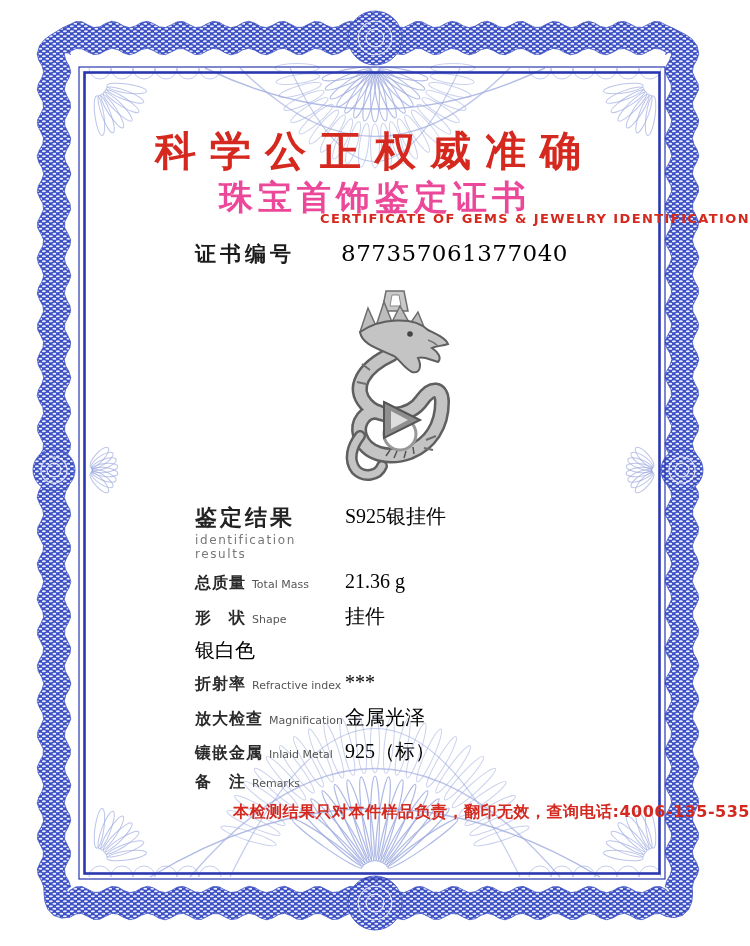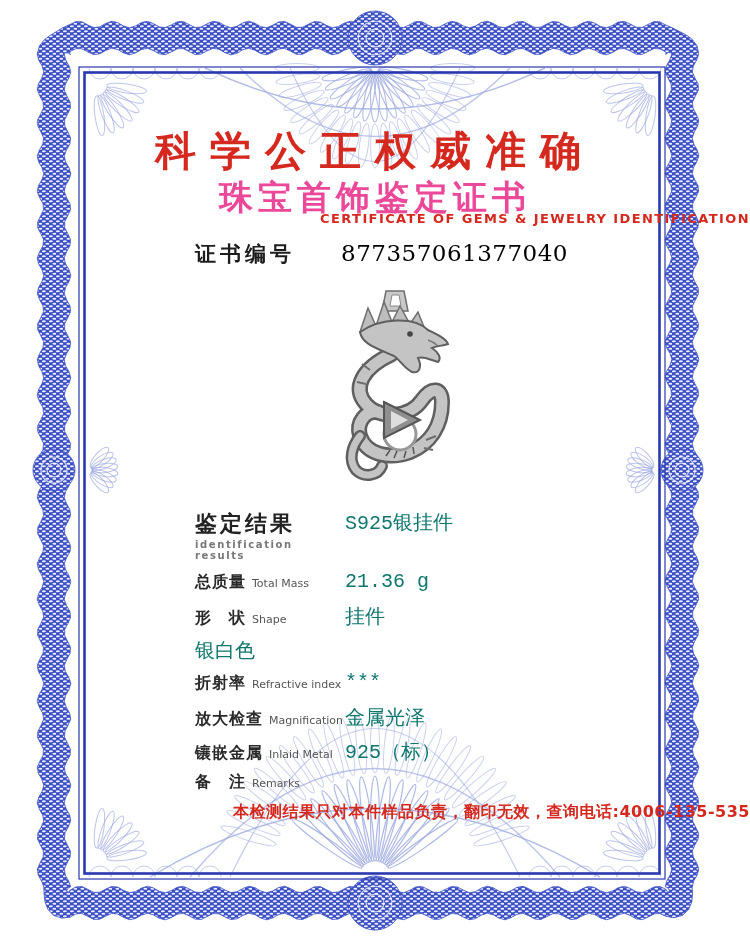--- a/index.html
+++ b/index.html
@@ -18,29 +18,29 @@
             font-weight:bold;font-size:13px;letter-spacing:1.4px;color:#d5281e;}
 
   #cert-row{left:195px;top:240px;display:flex;align-items:baseline;}
   #cert-label{font-size:21px;font-weight:bold;color:#1c1c1c;letter-spacing:4px;}
   #cert-value{margin-left:46px;font-family:"DejaVu Serif","Liberation Serif",serif;
               font-size:23px;color:#000;letter-spacing:.5px;}
 
   #photo{left:330px;top:288px;width:130px;height:198px;}
 
   #fields{left:195px;top:503px;width:420px;}
-  .frow{display:flex;align-items:baseline;margin-bottom:7px;min-height:26px;margin-top:6px;}
+  .frow{display:flex;align-items:baseline;margin-bottom:7px;min-height:26px;}
   .frow--stacked{margin-bottom:9px;min-height:44px;align-items:flex-start;}
   .flabel{width:150px;flex:0 0 150px;}
   .cn{font-size:16px;font-weight:bold;color:#2a2a2a;letter-spacing:1px;}
   .frow--stacked .cn{font-size:22px;letter-spacing:3px;color:#222;}
   .en{font-size:11px;font-weight:normal;color:#555;margin-left:6px;text-align:center;}
-  .sub-en{font-size:10px;color:#777;letter-spacing:1.6px;margin-top:0px;font-weight:bold;}
-  .fval{font-family:Liberation Mono, monospace;
-        font-size:20px;color:#0f766e;}
+  .sub-en{font-size:12px;color:#777;letter-spacing:1.6px;margin-top:0px;}
+  .fval{font-family:Liberation Serif, serif;
+        font-size:20px;color:#000000;}
 
   #footer-note{left:0;right:0;top:802px;text-align:right;font-weight:bold;
                font-size:16px;letter-spacing:.5px;color:#d5281e;}
 </style>
 </head>
 <body>
 
 <div id="page">
 
   <svg id="deco" viewBox="0 0 750 946" xmlns="http://www.w3.org/2000/svg">

